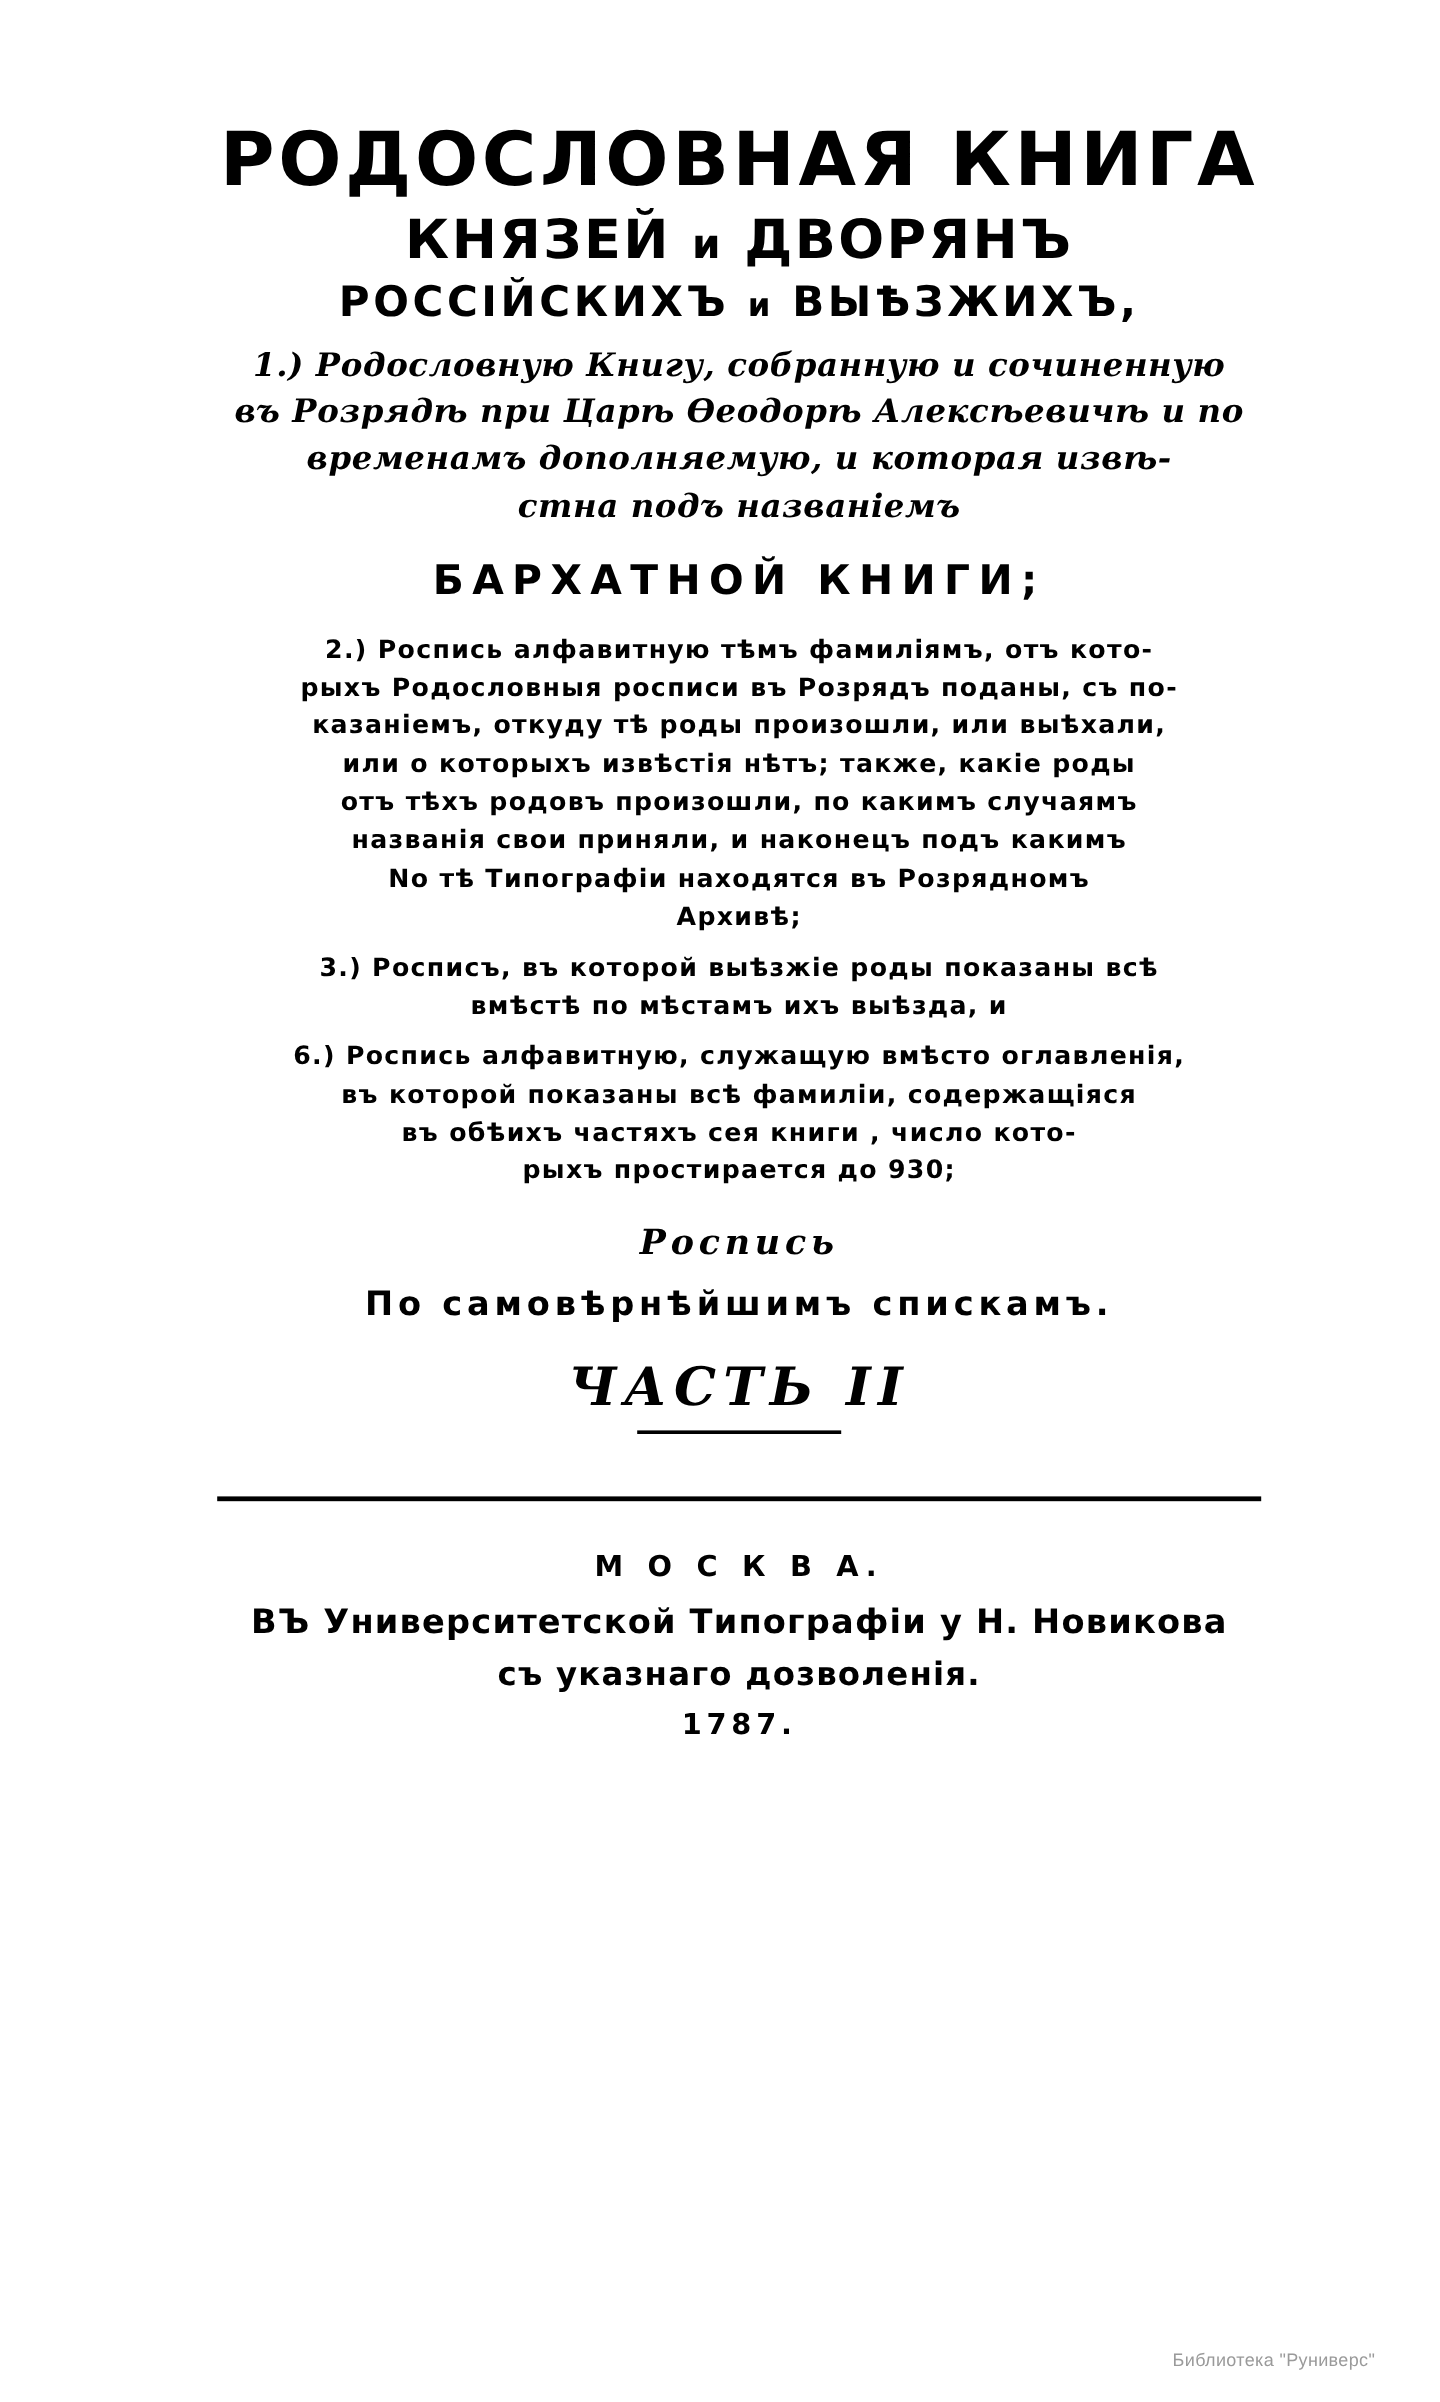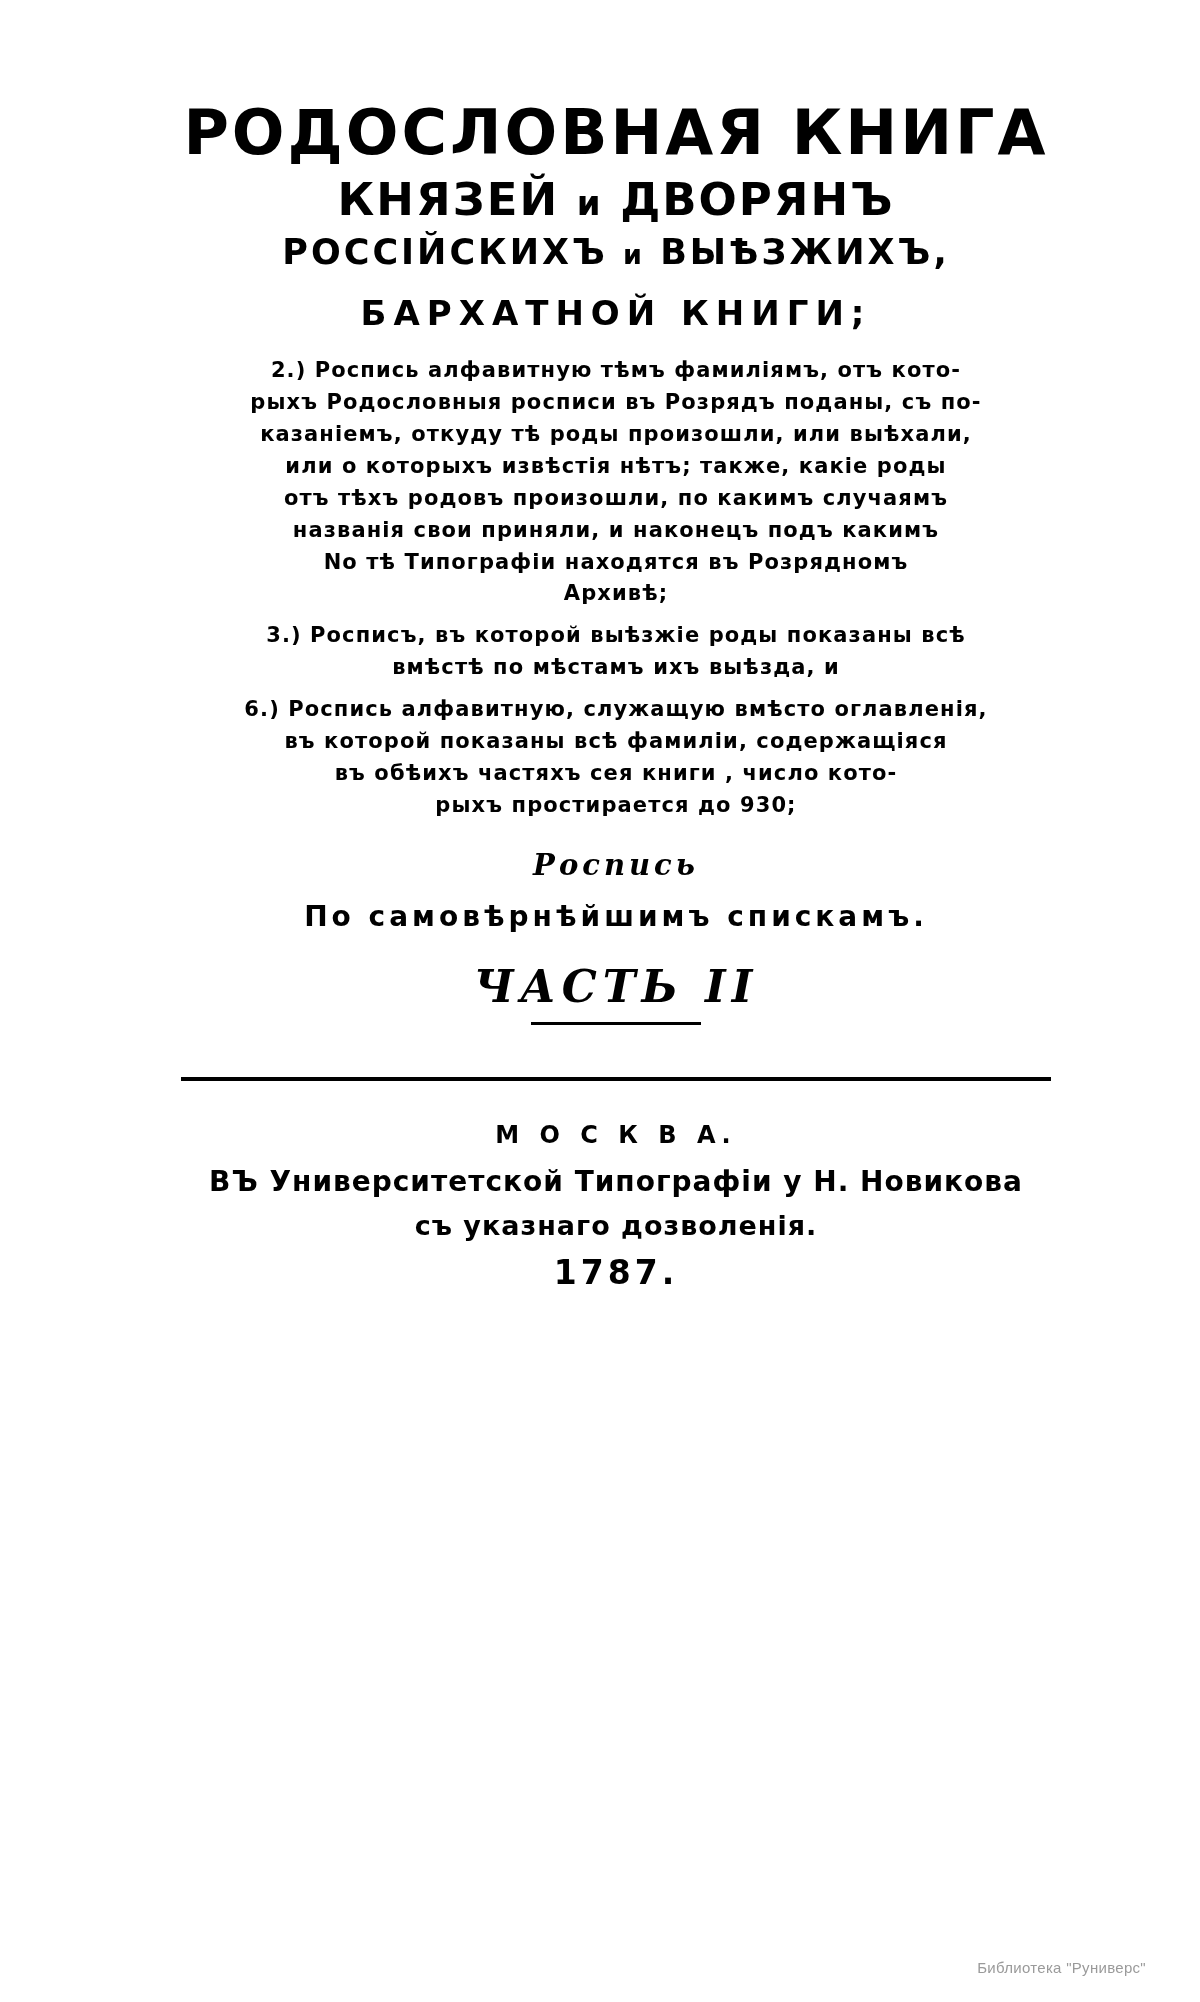--- a/index.html
+++ b/index.html
@@ -163,21 +163,21 @@
   .imprint-line2 {
     font-family: "DejaVu Sans", sans-serif;
     font-weight: bold;
     font-size: 27px;
     letter-spacing: 1px;
     margin: 0 0 12px 0;
   }
   .imprint-year {
     font-family: "DejaVu Sans", sans-serif;
     font-weight: bold;
-    font-size: 33px;
+    font-size: 24px;
     letter-spacing: 4px;
     margin: 0;
   }
 
   
   .watermark {
     position: absolute;
     right: 70px;
     bottom: 26px;
     font-family: "Liberation Sans", sans-serif;
@@ -200,20 +200,26 @@
       <span>ДВОРЯНЪ</span>
     </div>
 
     <div class="title-sub2">
       <span>РОССІЙСКИХЪ</span>
       <span class="conj">и</span>
       <span>ВЫѢЗЖИХЪ,</span>
     </div>
 
 
+    <div class="item-script">
+      <span class="ln">1.) Родословную Книгу, собранную и сочиненную</span>
+      <span class="ln">въ Розрядѣ при Царѣ Ѳеодорѣ Алексѣевичѣ и по</span>
+      <span class="ln">временамъ дополняемую, и которая извѣ-</span>
+      <span class="ln">стна подъ названіемъ</span>
+    </div>
 
     <div class="velvet">БАРХАТНОЙ КНИГИ;</div>
 
     <div class="item-body just">
       <span class="ln">2.) Роспись алфавитную тѣмъ фамиліямъ, отъ кото-</span>
       <span class="ln">рыхъ Родословныя росписи въ Розрядъ поданы, съ по-</span>
       <span class="ln">казаніемъ, откуду тѣ роды произошли, или выѣхали,</span>
       <span class="ln">или о которыхъ извѣстія нѣтъ; также, какіе роды</span>
       <span class="ln">отъ тѣхъ родовъ произошли, по какимъ случаямъ</span>
       <span class="ln">названія свои приняли, и наконецъ подъ какимъ</span>

